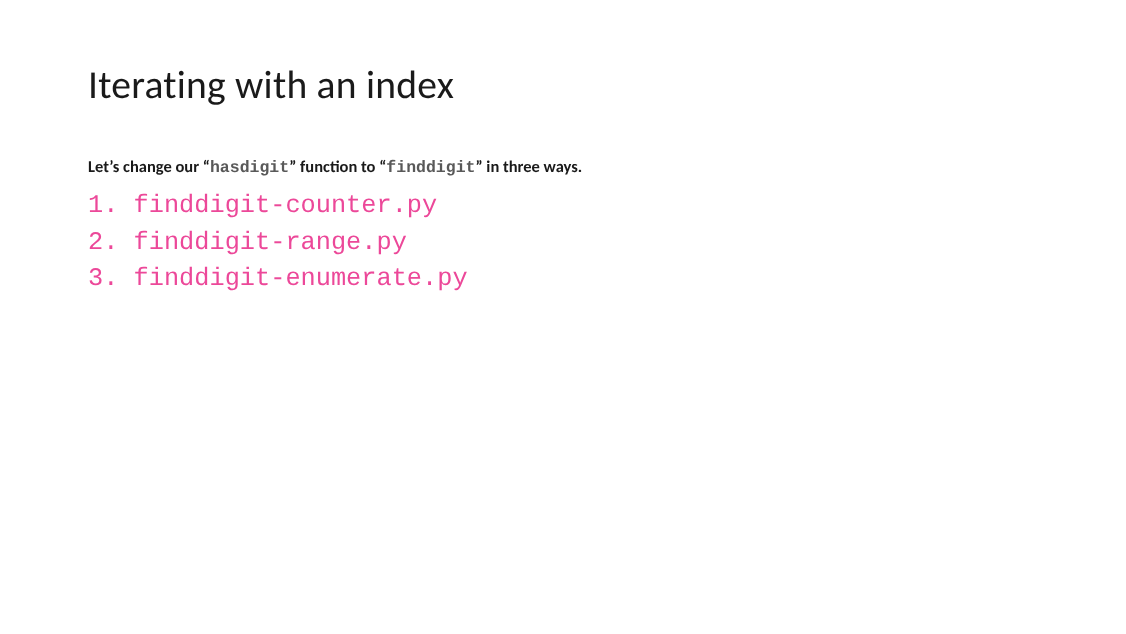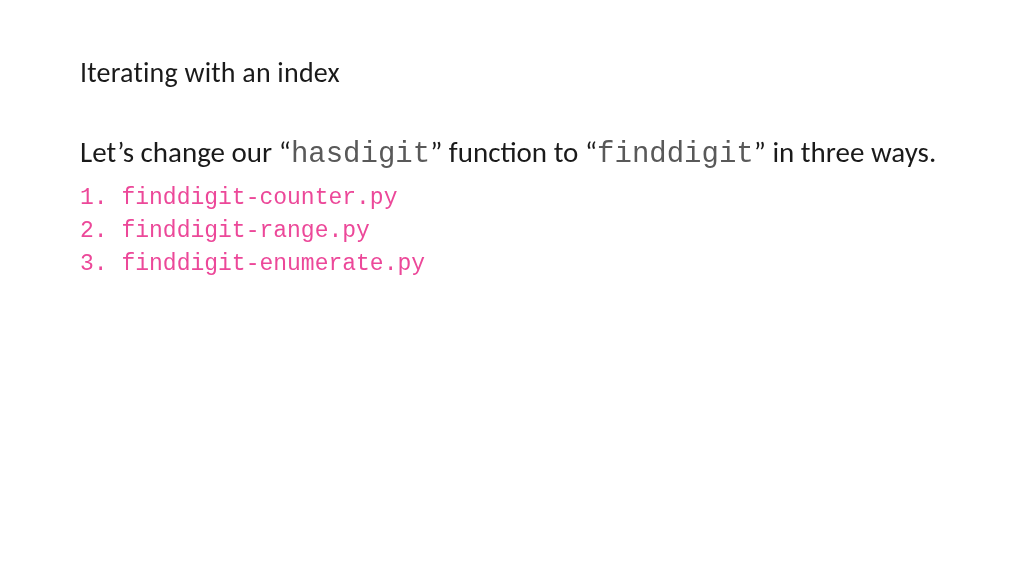--- a/index.html
+++ b/index.html
@@ -10,29 +10,30 @@
     body {
       width: 1024px;
       height: 576px;
       background: #ffffff;
       font-family: Calibri, "Segoe UI", Arial, sans-serif;
       color: #1a1a1a;
       padding: 55px 80px 0 80px;
       overflow: hidden;
     }
     .title {
-      font-size: 28px;
+      font-size: 36px;
       font-weight: 400;
       margin-bottom: 44px;
       letter-spacing: 0.2px;
     }
     .body-text {
-      font-size: 29px;
+      font-size: 15px;
       line-height: 1.3;
       margin-bottom: 8px;
+      font-weight: bold;
     }
     .mono {
       font-family: Consolas, "Courier New", monospace;
       color: #595959;
     }
     .list {
       list-style: none;
       counter-reset: item;
       margin-top: 2px;
     }

